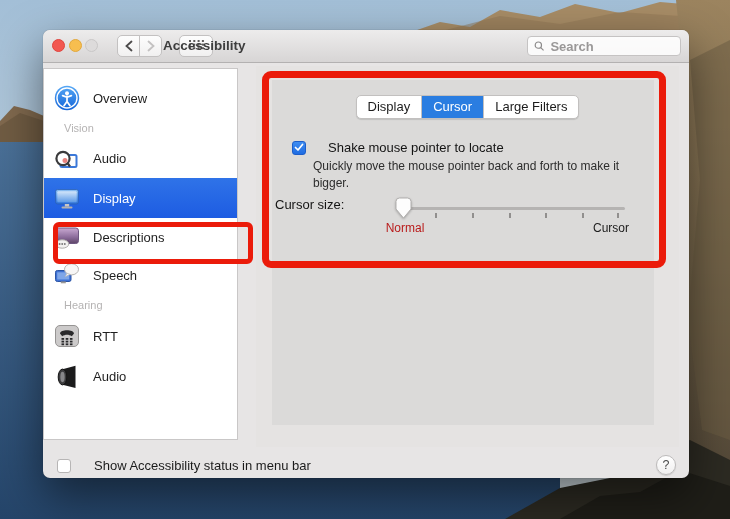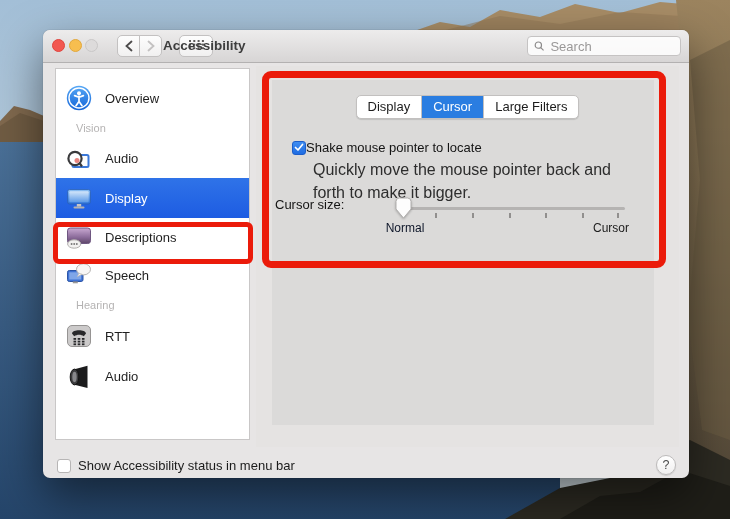--- a/index.html
+++ b/index.html
@@ -42,27 +42,27 @@
     position:absolute;left:120px;right:120px;top:0;height:32px;line-height:32px;
     text-align:left;font-size:13.5px;font-weight:bold;color:#3d3d3d;
   }
   .search{
     position:absolute;left:484px;top:6px;width:154px;height:20px;box-sizing:border-box;
     background:rgba(255,255,255,.85);border:1px solid #c5c3c3;border-radius:4px;
     display:flex;align-items:center;padding:0 6px;gap:4px;
   }
   .search input{
     border:none;outline:none;background:transparent;font-size:13px;width:100%;
-    color:#333;font-family:"Liberation Sans",sans-serif;
+    color:#333;font-family:"Liberation Sans",sans-serif;font-weight:bold;
   }
   .search input::placeholder{color:#9a9898;}
 
   
   .sidebar{
-    position:absolute;left:12px;top:38px;width:195px;height:372px;box-sizing:border-box;
+    position:absolute;left:0;top:38px;width:195px;height:372px;box-sizing:border-box;
     background:#fff;border:1px solid #c9c7c7;padding-top:10px;overflow:hidden;
   }
   .side-item{
     height:39px;display:flex;align-items:center;padding-left:10px;gap:13px;
     font-size:13px;color:#1f1f1f;cursor:default;
   }
   .side-item .icn{width:26px;height:26px;flex:none;display:flex;}
   .side-item.selected{
     background:linear-gradient(#2f73e8,#1d5ce2);color:#fff;
   }
@@ -90,37 +90,37 @@
   .seg-item:first-child{border-left:none;}
   .seg-item.selected{background:#2a7de1;color:#fff;}
 
   .cb{width:14px;height:14px;border-radius:3px;box-sizing:border-box;flex:none;}
   .cb.checked{
     background:linear-gradient(#3f8df1,#1f6ce2);border:1px solid #1c5ecb;
     display:flex;align-items:center;justify-content:center;
   }
   .cb.unchecked{background:#fff;border:1px solid #b7b5b5;}
 
-  .shake-row{position:absolute;left:249px;top:110px;display:flex;align-items:center;gap:0;z-index:2;}
+  .shake-row{position:absolute;left:249px;top:110px;display:flex;align-items:center;gap:22px;z-index:2;}
   .shake-row .lbl{font-size:13px;color:#141414;}
   .shake-desc{
     position:absolute;left:270px;top:128px;width:308px;z-index:2;
-    font-size:16px;line-height:1.45;color:#2d2d2d;
+    font-size:12px;line-height:1.45;color:#2d2d2d;
   }
 
   .cs-label{position:absolute;left:232px;top:167px;width:115px;font-size:13px;color:#141414;z-index:2;}
   .slider{position:absolute;left:352px;top:160px;width:232px;height:45px;z-index:2;}
   .slider .track{position:absolute;left:2px;right:2px;top:17px;height:3px;background:#b5b3b2;border-radius:2px;}
   .slider .thumb{position:absolute;left:0;top:7px;width:17px;height:22px;filter:drop-shadow(0 1px 1px rgba(0,0,0,.25));}
   .slider .tick{position:absolute;top:23px;width:1.5px;height:5px;background:#918f8e;}
-  .slider .lbl-min{position:absolute;left:-14px;top:31px;width:48px;text-align:center;font-size:12px;color:#0f172a;}
+  .slider .lbl-min{position:absolute;left:-14px;top:31px;width:48px;text-align:center;font-size:12px;color:#b91c1c;}
   .slider .lbl-max{position:absolute;right:-2px;top:31px;font-size:12px;color:#1c1c1c;}
 
   
-  .footer-row{position:absolute;left:14px;top:428px;display:flex;align-items:center;gap:7px;}
+  .footer-row{position:absolute;left:14px;top:428px;display:flex;align-items:center;gap:23px;}
   .footer-row .lbl{font-size:13px;color:#1b1b1b;}
   .help{
     position:absolute;left:613px;top:425px;width:20px;height:20px;box-sizing:border-box;
     border-radius:50%;border:1px solid #bdbbbb;background:linear-gradient(#fff,#f0efef);
     display:flex;align-items:center;justify-content:center;font-size:12.5px;color:#4a4a4a;
     box-shadow:0 1px 1px rgba(0,0,0,.12);
   }
 </style>
 </head>
 <body>

